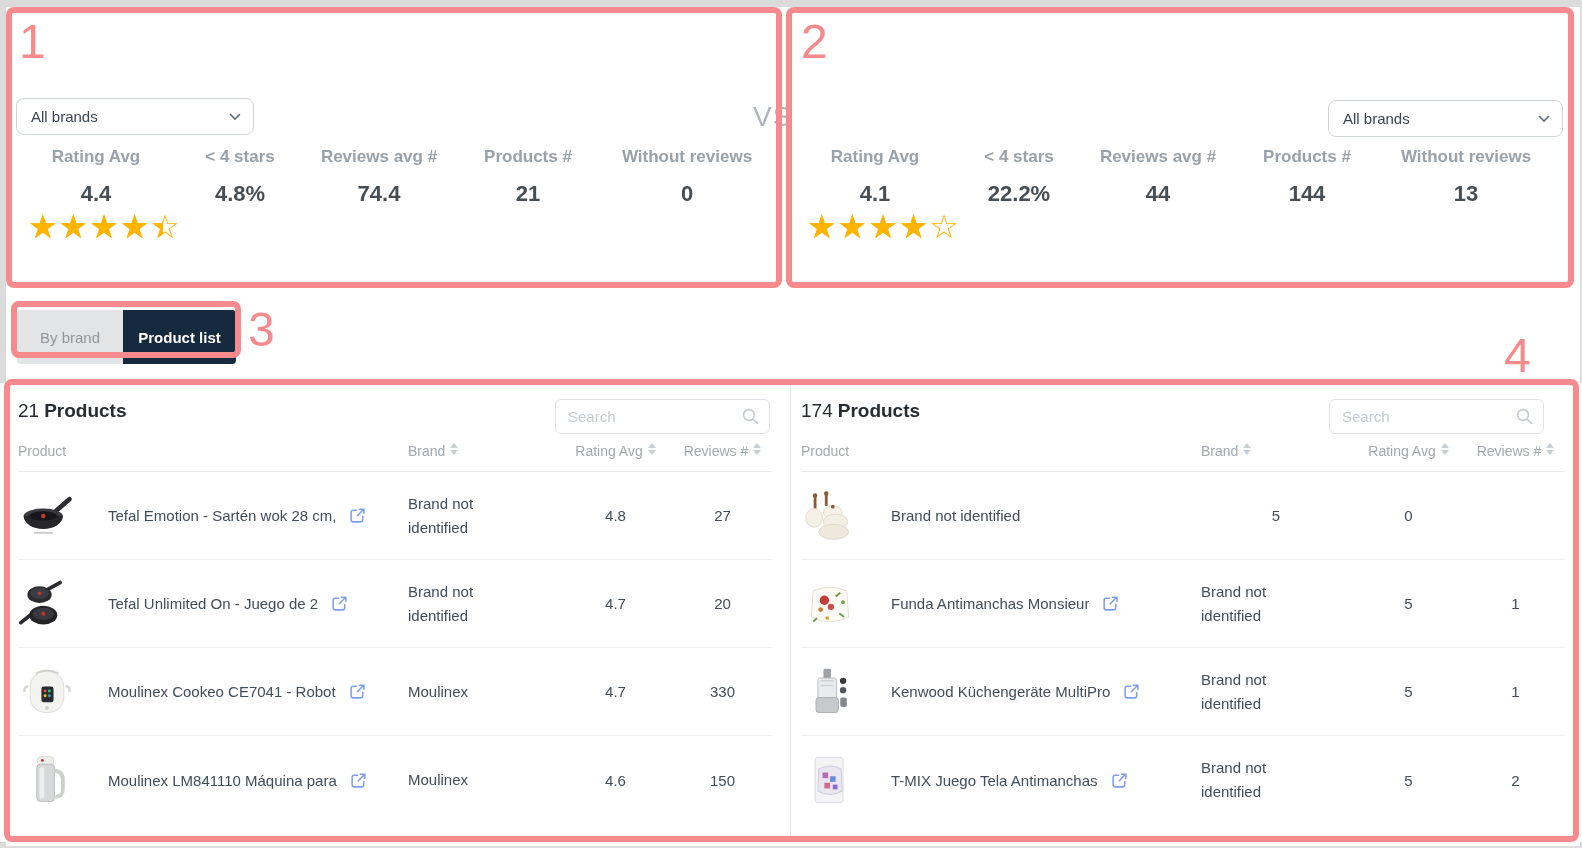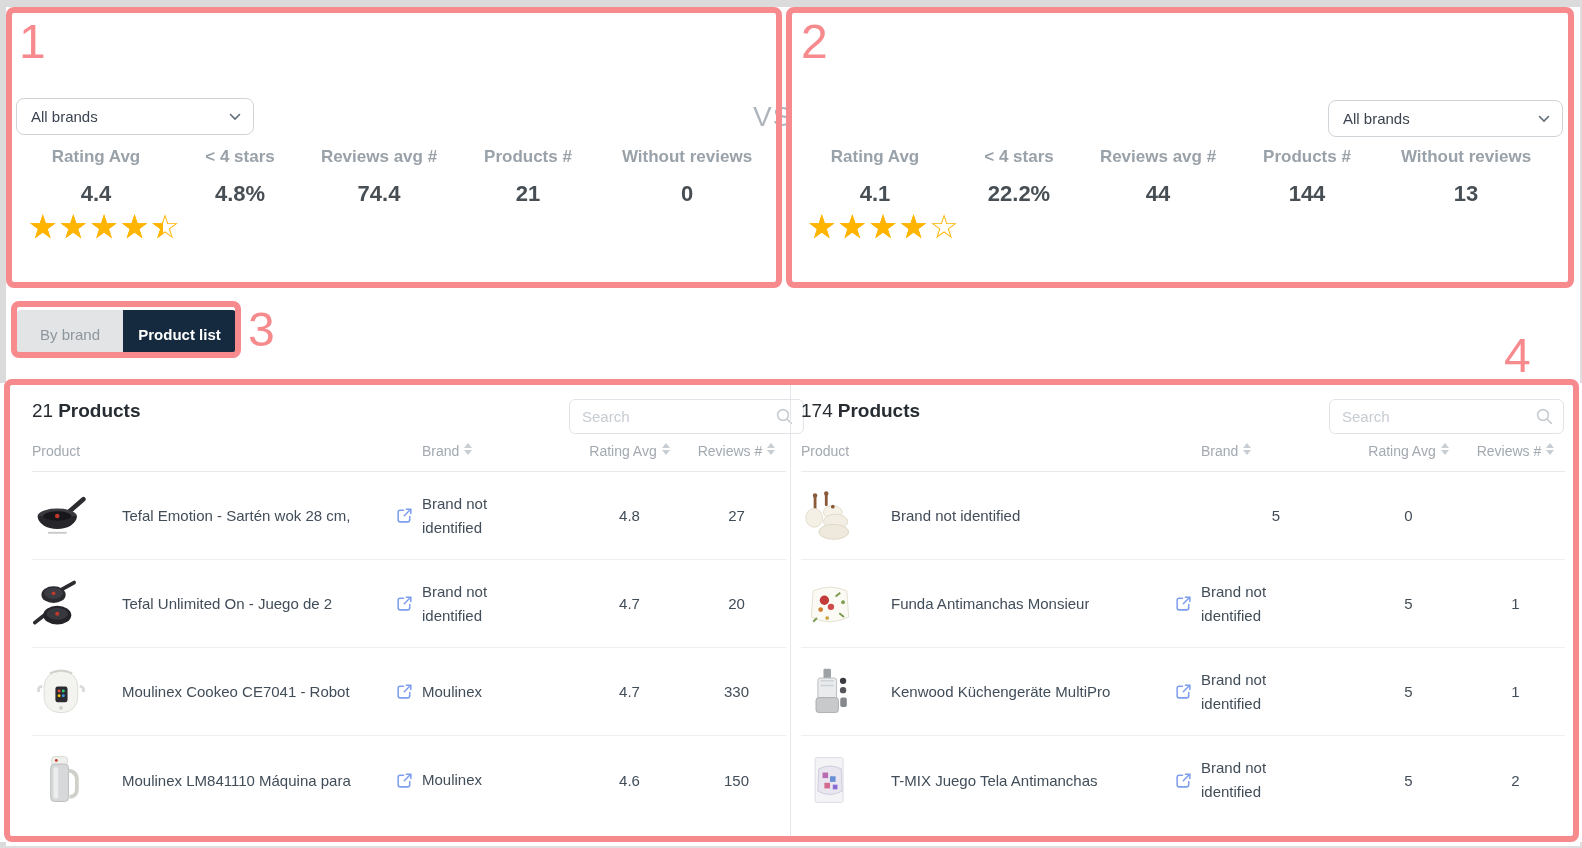--- a/index.html
+++ b/index.html
@@ -45,38 +45,38 @@
   .stat-label { font-size:17px; font-weight:600; color:#99A1A9; }
   .stat-value { font-size:22px; font-weight:700; color:#474E54; margin-top:14px; }
   .stars { position:relative; display:inline-block; margin-top:2px; font-size:33px; line-height:1.1;
            letter-spacing:1px; white-space:nowrap; }
   .stars-wrap { text-align:left; padding-left:12px; }
   .stars-base { color:#FFB400; }
   .stars-fill { position:absolute; left:0; top:0; color:#FFB400; overflow:hidden; white-space:nowrap; }
 
   
   .tabs { position:absolute; left:17px; top:310px; display:flex; border-radius:4px; overflow:hidden; z-index:2; }
-  .tab { height:48px; display:flex; align-items:center; justify-content:center; font-size:15px; cursor:pointer; }
+  .tab { height:54px; display:flex; align-items:center; justify-content:center; font-size:15px; cursor:pointer; }
   .tab.inactive { background:#E3E4E5; color:#8E969D; width:106px; }
   .tab.active { background:#152A3E; color:#ffffff; width:113px; font-weight:600; }
 
   
   .tables-wrap { position:absolute; left:0; top:383px; width:1582px; height:459px; background:#fff; z-index:1; }
   .ptable { position:absolute; top:0; height:459px; }
   #table-left  { left:0; width:790px; }
   #table-right { left:790px; width:792px; border-left:1px solid #E5E8EB; }
   .ptable-inner { position:relative; height:100%; }
-  #table-left  .ptable-inner { margin-left:32px; width:754px; }
+  #table-left  .ptable-inner { margin-left:18px; width:754px; }
   #table-right .ptable-inner { margin-left:10px; width:764px; }
 
   .t-title { position:absolute; left:0; top:17px; font-size:19px; color:#262C31; }
   .t-title .t-count { font-weight:400; }
   .t-title .t-word { font-weight:700; margin-left:5px; }
 
-  .search-box { position:absolute; top:16px; width:235px; height:35px; border:1px solid #E0E4E8; border-radius:6px;
+  .search-box { position:absolute; top:16px; width:215px; height:35px; border:1px solid #E0E4E8; border-radius:6px;
                 display:flex; align-items:center; background:#fff; }
   #table-left  .search-box { left:537px; }
   #table-right .search-box { left:528px; }
   .search-box input { border:none; outline:none; flex:1; font-size:15px; color:#41484f; padding:0 6px 0 12px;
                       font-family:"Liberation Sans", sans-serif; min-width:0; background:transparent; }
   .search-box input::placeholder { color:#C6CCD2; }
   .search-box .mag { margin-right:10px; display:flex; }
 
   .thead, .trow { display:grid; grid-template-columns:90px 1fr 150px 115px 99px; align-items:center; }
   .thead { position:absolute; left:0; top:48px; width:100%; height:41px; border-bottom:1px solid #E8EBED;
@@ -88,21 +88,21 @@
   .sort i { display:block; width:0; height:0; border-left:4px solid transparent; border-right:4px solid transparent; }
   .sort i.up { border-bottom:5px solid #C8CED3; }
   .sort i.down { border-top:5px solid #C8CED3; }
 
   .tbody { position:absolute; left:0; top:89px; width:100%; }
   .trow { height:88px; border-bottom:1px solid #EDEFF1; font-size:15px; color:#414D59; }
   .trow:last-child { border-bottom:none; }
   .cell-thumb { display:flex; align-items:center; }
   .thumb { width:58px; height:58px; display:flex; align-items:center; justify-content:center; }
   .thumb svg { width:56px; height:56px; }
-  .cell-name { display:flex; align-items:center; gap:12px; min-width:0; padding-right:8px;justify-content:space-between; }
+  .cell-name { display:flex; align-items:center; gap:12px; min-width:0; padding-right:8px; }
   .pname { white-space:nowrap; overflow:hidden; text-overflow:ellipsis; }
   .plink { flex:0 0 auto; display:flex; cursor:pointer; }
   .cell-brand { padding-right:24px; line-height:1.6; }
   .cell-rating, .cell-reviews { text-align:center; }
 </style>
 </head>
 <body>
 
 <svg width="0" height="0" style="position:absolute" aria-hidden="true">
   <defs>

